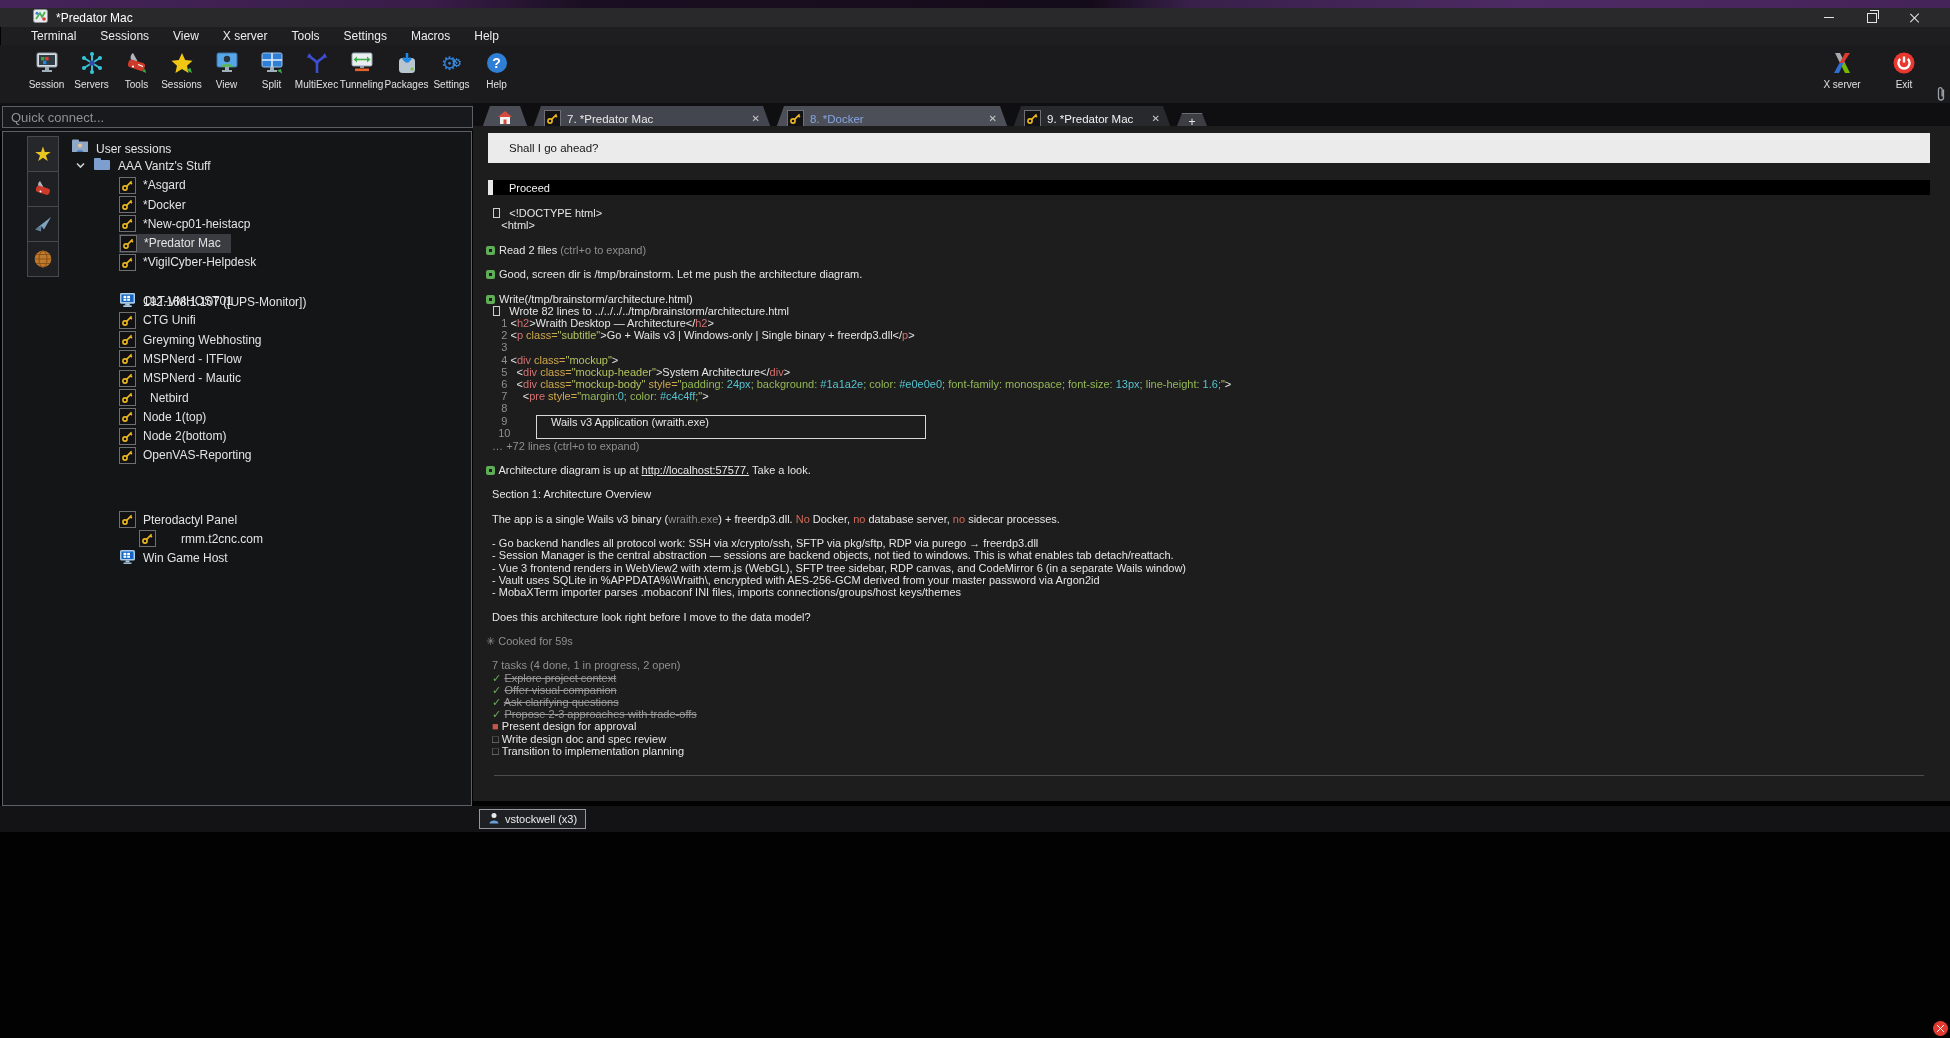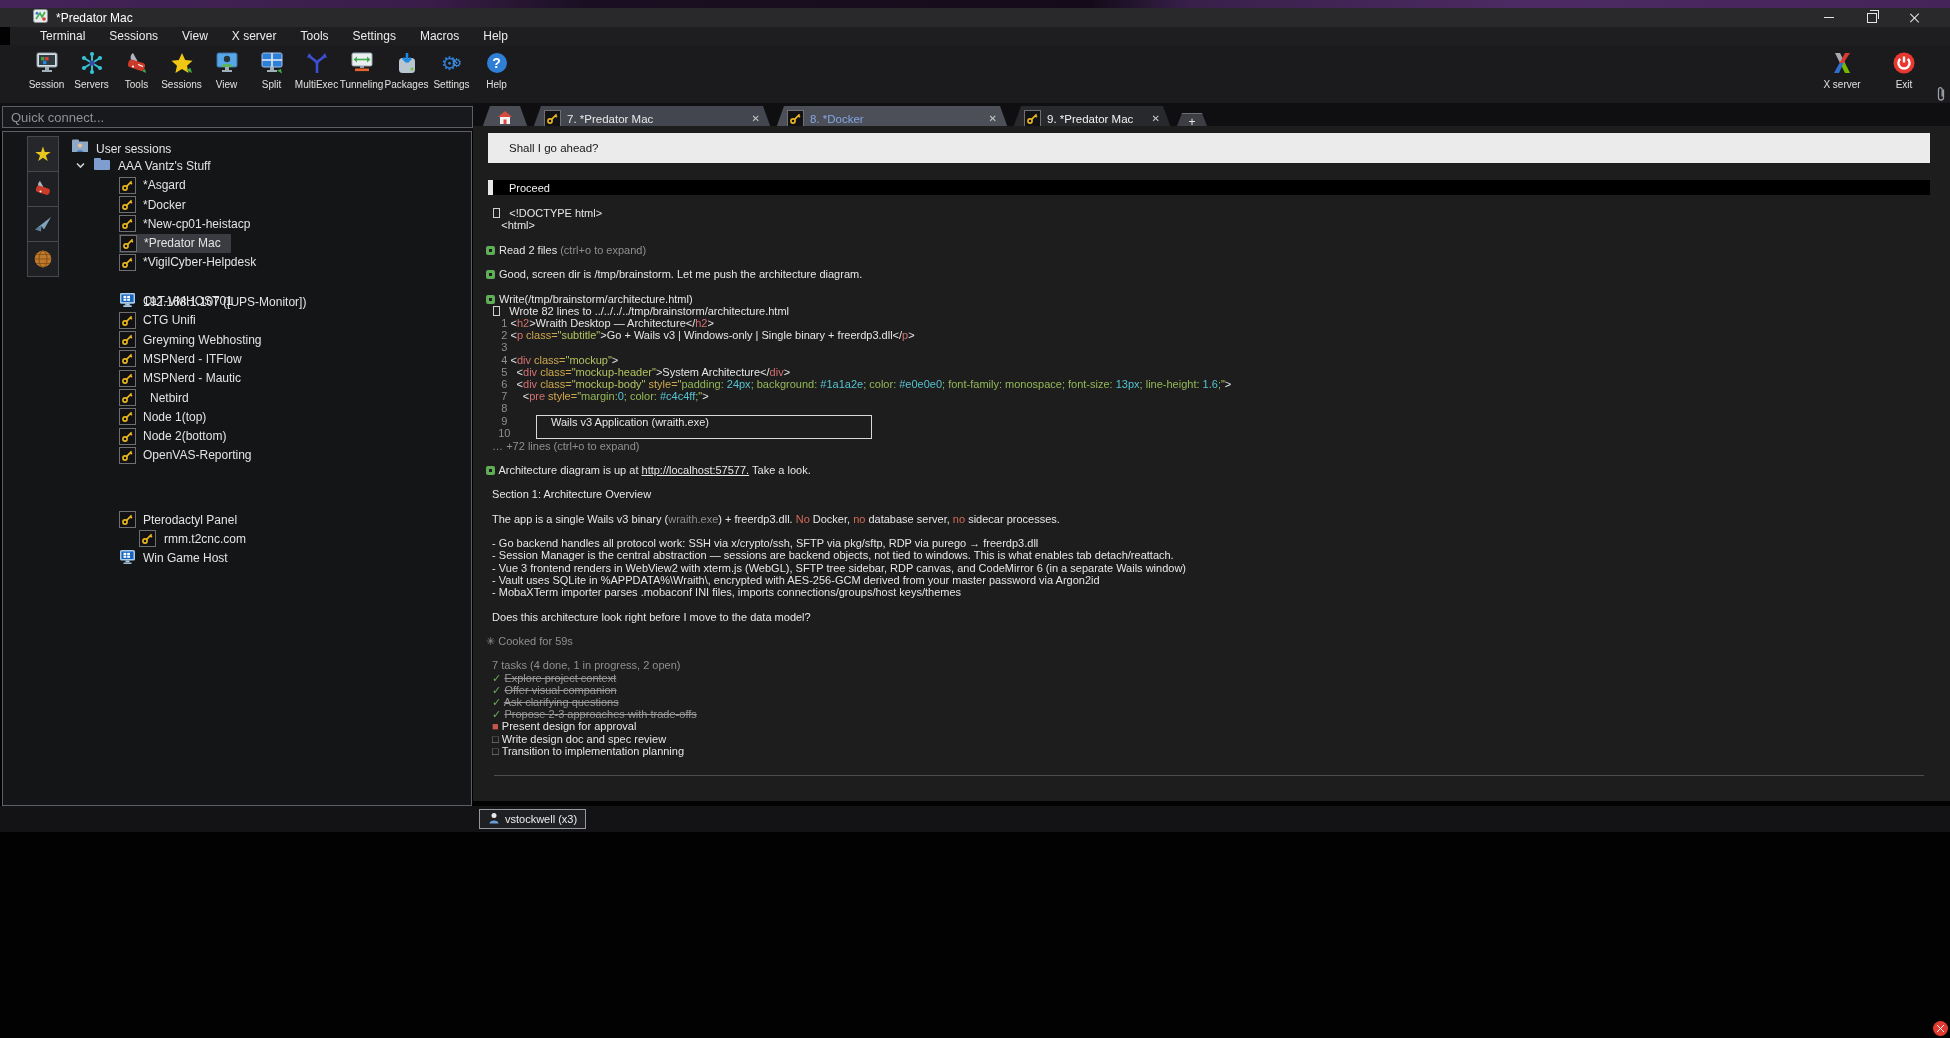--- a/index.html
+++ b/index.html
@@ -14,21 +14,21 @@
   .wbtns{margin-left:auto;display:flex;height:100%;padding-right:14px}
   .wbtn{width:43px;display:flex;align-items:center;justify-content:center;color:#e4e4e4}
   .glyph-min{width:10px;height:0;border-top:1.6px solid #e4e4e4}
   .glyph-max{width:8px;height:8px;border:1.2px solid #e4e4e4;position:relative}
   .glyph-max::after{content:"";position:absolute;left:2px;top:-4px;width:8px;height:8px;
     border-top:1.2px solid #e4e4e4;border-right:1.2px solid #e4e4e4}
   .glyph-x{position:relative;width:10px;height:10px}
   .glyph-x::before,.glyph-x::after{content:"";position:absolute;left:4.4px;top:-1px;width:1.4px;height:12px;background:#e4e4e4}
   .glyph-x::before{transform:rotate(45deg)}.glyph-x::after{transform:rotate(-45deg)}
   
-  .menubar{position:absolute;top:27px;left:10px;right:0;height:18px;background:#1e1e20;
+  .menubar{position:absolute;top:27px;left:1px;right:0;height:18px;background:#1e1e20;
     display:flex;align-items:center;gap:24px;padding-left:30px;color:#ececec;font-size:12px}
   .menu-item{cursor:default}
   
   .toolbar{position:absolute;top:45px;left:0;right:0;height:58px;background:#1b1b1d;display:flex;padding-left:24px}
   .tb-item{width:45px;display:flex;flex-direction:column;align-items:center;padding-top:4px;gap:3px}
   .tb-ico{height:27px;display:flex;align-items:center;justify-content:center}
   .tb-label{font-size:10px;color:#e0e0e0;white-space:nowrap}
   .tb-right{margin-left:auto;display:flex;gap:10px;padding-right:20px}
   .tb-right .tb-item{width:52px}
   .help-circ{width:20px;height:20px;border-radius:50%;background:#2f7fd6;color:#fff;font-weight:bold;
@@ -79,21 +79,21 @@
   .tofu{display:inline-block;width:7px;height:10px;border:1px solid #cfcfcf;margin:0 3px 0 1px;
     vertical-align:-1px;box-sizing:border-box}
   .qband{background:#ebebeb;color:#161616;height:30px;display:flex;align-items:center;
     padding-left:21px;margin:2px 6px 9px 2px;font-size:11.5px}
   .pband{background:#000;color:#f2f2f2;height:15px;display:flex;align-items:center;
     padding-left:16px;border-left:5px solid #e8e8e8;margin:0 6px 0 2px;font-size:11px}
   .tgap{height:8px}
   .thr{border-top:1px solid #4c4c4c;margin:6px 12px 6px 8px}
   .wb-wrap{position:relative;height:25px}
   .wb-nums{position:absolute;left:0;top:0;white-space:pre;color:#8f8f8f;font-size:11px;line-height:12.2px}
-  .wb-box{position:absolute;left:50px;top:0;width:336px;height:24px;border:1px solid #d8d8d8;
+  .wb-box{position:absolute;left:50px;top:0;width:390px;height:24px;border:1px solid #d8d8d8;
     color:#e6e6e6;padding:1px 0 0 14px;white-space:pre;box-sizing:border-box;font-size:11px;line-height:11px}
   
   .bottombar{position:absolute;top:806px;left:0;right:0;height:26px;background:#131316;
     display:flex;align-items:center;padding-left:479px;box-sizing:border-box}
   .session-btn{display:flex;align-items:center;gap:5px;border:1px solid #98989c;background:#1e2023;
     color:#ececec;font-size:11px;padding:1px 8px;height:16px}
   .paperclip{position:absolute;top:86px;right:3px}
   .redx{position:absolute;left:1933px;top:1021px;width:15px;height:15px;border-radius:50%;
     background:#e23b31;display:flex;align-items:center;justify-content:center;color:#fff;
     font-size:9px;font-weight:bold;line-height:15px}
@@ -571,21 +571,21 @@
             <span class="ibox">
               <svg width="13" height="13">
                 <circle cx="4" cy="9" r="2.1" fill="none" stroke="#ecb71e" stroke-width="1.6"></circle>
                 <path d="M5.6 7.4 L10.6 2.4 M9.4 3.6 l1.5 1.5" stroke="#ecb71e" stroke-width="1.6" fill="none"></path>
               </svg>
             </span>
             <span>Pterodactyl Panel</span>
           </span>
         </div>
         <div class="trow" style="padding-left: 56px;">
-          <span class="" style="display: flex; align-items: center; gap: 8px; padding-left: 20px;">
+          <span class="" style="display: flex; align-items: center; gap: 25px; padding-left: 20px;">
             <span class="ibox">
               <svg width="13" height="13">
                 <circle cx="4" cy="9" r="2.1" fill="none" stroke="#ecb71e" stroke-width="1.6"></circle>
                 <path d="M5.6 7.4 L10.6 2.4 M9.4 3.6 l1.5 1.5" stroke="#ecb71e" stroke-width="1.6" fill="none"></path>
               </svg>
             </span>
             <span>rmm.t2cnc.com</span>
           </span>
         </div>
         <div class="trow" style="padding-left: 56px;">

